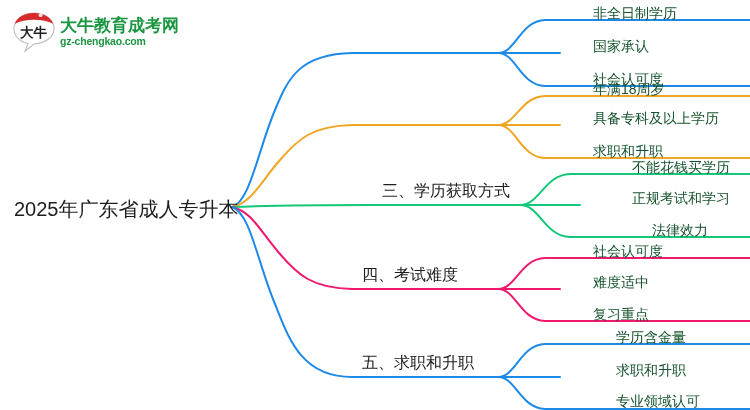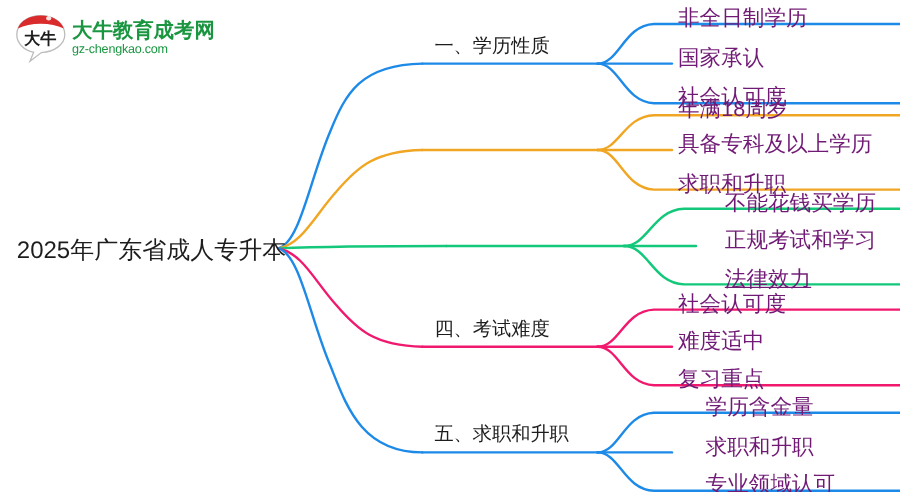--- a/index.html
+++ b/index.html
@@ -45,21 +45,21 @@
   .logo-title {
     font-size: 17px;
     font-weight: bold;
     color: #1a9641;
     letter-spacing: 0px;
     line-height: 19px;
     white-space: nowrap;
   }
   .logo-sub {
     font-size: 10.5px;
-    font-weight: normal;
+    font-weight: bold;
     color: #1a9641;
     line-height: 13px;
     white-space: nowrap;
     letter-spacing: -0.2px;
   }
   
   #links {
     position: absolute;
     left: 0;
     top: 0;
@@ -75,22 +75,23 @@
   }
   .node-root {
     font-size: 20px;
     color: #1d1d1d;
   }
   .node-branch {
     font-size: 16px;
     color: #1d1d1d;
   }
   .node-leaf {
-    font-size: 18px;
-    color: #701a75;
+    font-size: 14px;
+    color: #14532d;
+    margin-left: 28px;
   }
 </style>
 </head>
 <body>
 
 <div id="root">
 
   <div class="logo">
     <div class="logo-mark">
       <svg width="44" height="42" viewBox="0 0 44 42">
@@ -136,32 +137,32 @@
       <path d="M232,207 C250,212 258,264 275,304 C288,336 300,377 352,377" stroke="#1e8ae8"></path>
       <path d="M352,377 L498,377" stroke="#1e8ae8"></path>
       <path d="M498,377 C516,377 520,345 545,344 L750,344" stroke="#1e8ae8"></path>
       <path d="M498,377 L560,377" stroke="#1e8ae8"></path>
       <path d="M498,377 C516,377 520,408 545,409 L750,409" stroke="#1e8ae8"></path>
     </g>
   </svg>
 
   <div class="node node-root" style="left:14px; top:199px;">2025年广东省成人专升本</div>
 
-  <div class="node node-branch" style="left:362px; top:31px;">一、学历性质</div>
   <div class="node node-leaf" style="left:565px; top:6px;">非全日制学历</div>
   <div class="node node-leaf" style="left:565px; top:39px;">国家承认</div>
   <div class="node node-leaf" style="left:565px; top:72px;">社会认可度</div>
 
   <div class="node node-leaf" style="left:565px; top:82px;">年满18周岁</div>
   <div class="node node-leaf" style="left:565px; top:111px;">具备专科及以上学历</div>
   <div class="node node-leaf" style="left:565px; top:144px;">求职和升职</div>
 
+  <div class="node node-branch" style="left:382px; top:183px;">三、学历获取方式</div>
   <div class="node node-leaf" style="left:604px; top:160px;">不能花钱买学历</div>
   <div class="node node-leaf" style="left:604px; top:191px;">正规考试和学习</div>
-  <div class="node node-leaf" style="left:604px; top:223px;text-decoration:underline;">法律效力</div>
+  <div class="node node-leaf" style="left:624px; top:223px;">法律效力</div>
 
   <div class="node node-branch" style="left:362px; top:267px;">四、考试难度</div>
   <div class="node node-leaf" style="left:565px; top:244px;">社会认可度</div>
   <div class="node node-leaf" style="left:565px; top:275px;">难度适中</div>
   <div class="node node-leaf" style="left:565px; top:307px;">复习重点</div>
 
   <div class="node node-branch" style="left:362px; top:355px;">五、求职和升职</div>
   <div class="node node-leaf" style="left:588px; top:330px;">学历含金量</div>
   <div class="node node-leaf" style="left:588px; top:363px;">求职和升职</div>
   <div class="node node-leaf" style="left:588px; top:394px;">专业领域认可</div>

